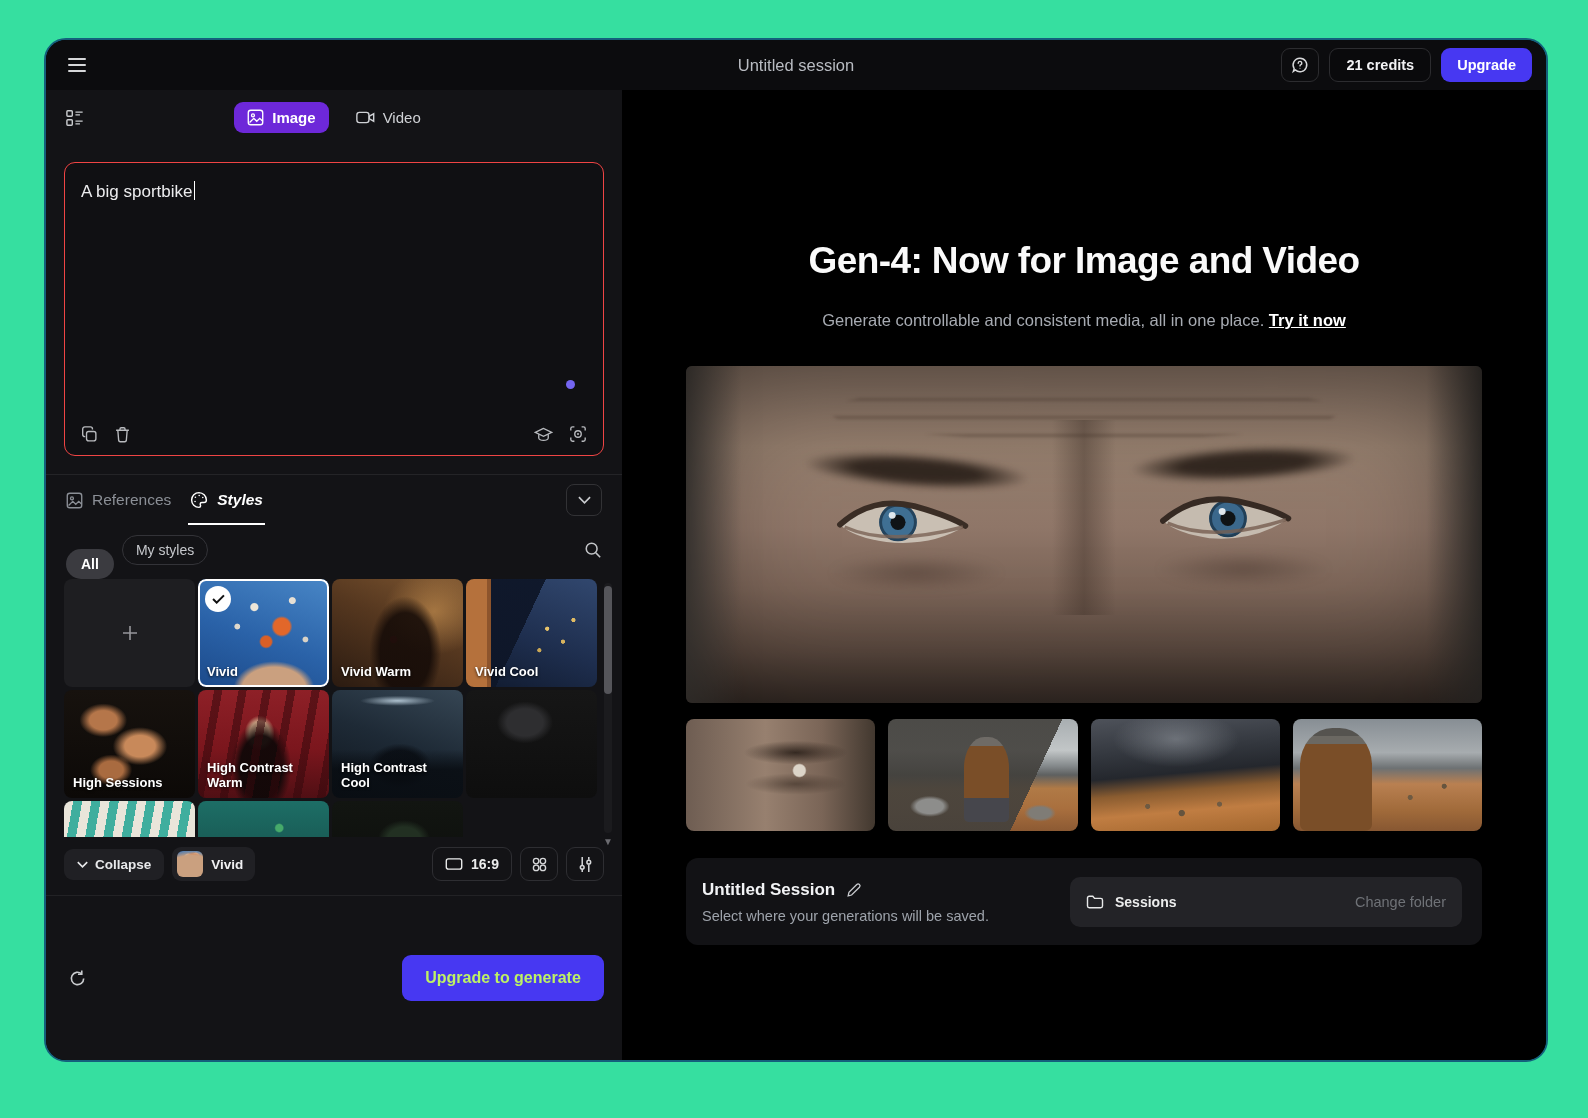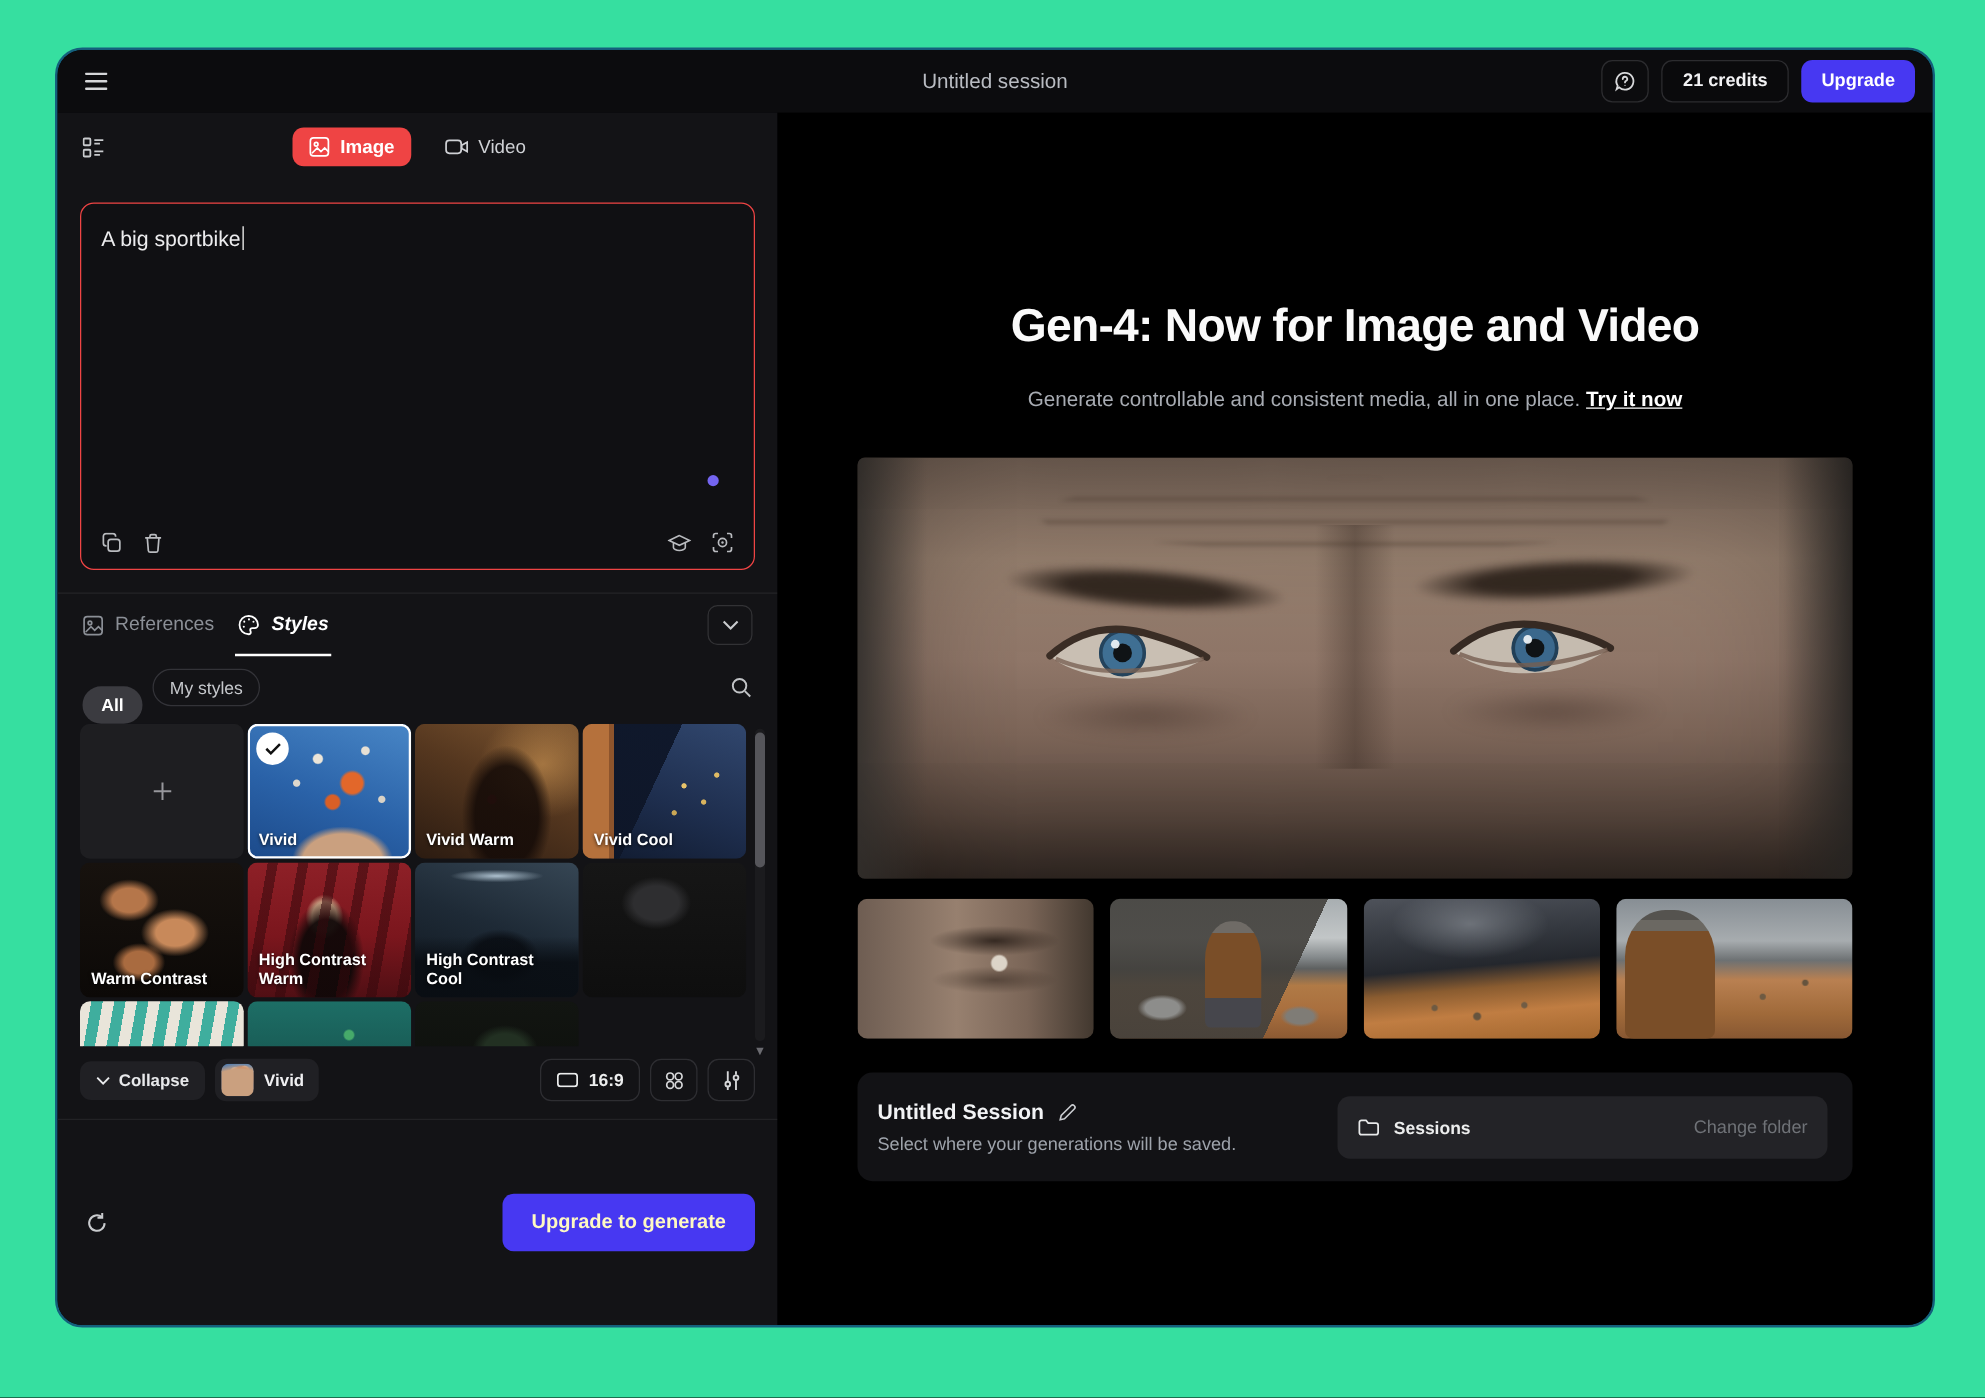--- a/index.html
+++ b/index.html
@@ -48,21 +48,21 @@
   
   .content { flex:1; display:flex; min-height:0; }
   .left-panel { width:576px; flex:0 0 576px; background:#131316; display:flex; flex-direction:column; }
   .main-area { flex:1; background:#000; display:flex; justify-content:center; overflow:hidden; }
 
   
   .left-header { height:55px; flex:0 0 55px; position:relative; display:flex; align-items:center; padding:0 20px; }
   .layout-icon { color:#c9cbce; cursor:pointer; }
   .mode-tabs { position:absolute; left:0; right:0; display:flex; justify-content:center; gap:14px; }
   .mode-tab { display:flex; align-items:center; gap:8px; font-size:15px; padding:7px 13px; border-radius:9px; cursor:pointer; color:#cfd1d5; }
-  .mode-tab.active { background:#ef4444; color:#fff; font-weight:bold; }
+  .mode-tab.active { background:#6d28d9; color:#fff; font-weight:bold; }
 
   
   .prompt-card {
     margin:17px 18px 0; height:294px; background:#101013;
     border:1px solid #ef4444; border-radius:11px; position:relative; padding:18px 16px;
   }
   .prompt-text { font-size:17px; color:#ececee; }
   .caret { display:inline-block; width:1.5px; height:19px; background:#fff; vertical-align:-3px; margin-left:1px; }
   .selection-dot { position:absolute; right:28px; bottom:66px; width:9px; height:9px; border-radius:50%; background:#7465f1; }
   .prompt-footer { position:absolute; left:16px; right:16px; bottom:12px; display:flex; align-items:center; gap:16px; color:#b9bbbf; }
@@ -175,21 +175,21 @@
     border:1px solid #2e2e32; background:none; border-radius:9px; color:#eceded; font-weight:bold;
     font-size:14px; font-family:inherit; padding:8px 12px; display:flex; align-items:center; gap:8px; cursor:pointer;
   }
   .square-btn { width:38px; height:34px; border:1px solid #2e2e32; background:none; border-radius:9px; color:#d6d7d9; display:flex; align-items:center; justify-content:center; cursor:pointer; }
 
   .footer-divider { margin-top:14px; border-top:1px solid #222225; }
   .left-footer { flex:1; display:flex; align-items:center; padding:0 20px 0 22px; }
   .reset-btn { color:#c9cbce; cursor:pointer; }
   .generate-btn {
     margin-left:auto; margin-right:-2px; width:202px; height:46px; background:#4738f2; border:none; border-radius:9px;
-    color:#fef9c3; font-weight:bold; font-size:16px; font-family:inherit; cursor:pointer;
+    color:#bef264; font-weight:bold; font-size:16px; font-family:inherit; cursor:pointer;
   }
 
   
   .main-inner { width:796px; padding-top:150px; display:flex; flex-direction:column; }
   .headline { text-align:center; color:#fafafa; font-size:37px; font-weight:800; letter-spacing:-0.6px; }
   .subline { margin-top:29px; text-align:center; color:#a7abb2; font-size:16.5px; }
   .subline .cta { color:#fff; font-weight:bold; text-decoration:underline; cursor:pointer; }
 
   .hero { margin-top:36px; height:337px; border-radius:6px; position:relative; overflow:hidden;
     background:
@@ -408,21 +408,21 @@
             </div>
             <span class="tile-label">Vivid</span>
           </div>
           <div class="tile style-vivid-warm">
             <span class="tile-label">Vivid Warm</span>
           </div>
           <div class="tile style-vivid-cool">
             <span class="tile-label">Vivid Cool</span>
           </div>
           <div class="tile style-hc">
-            <span class="tile-label">Warm Contrast</span>
+            <span class="tile-label">High Sessions</span>
           </div>
           <div class="tile style-hc-warm">
             <span class="tile-label">High Contrast Warm</span>
           </div>
           <div class="tile style-hc-cool">
             <span class="tile-label">High Contrast Cool</span>
           </div>
           <div class="tile partial style-p1"></div>
           <div class="tile partial style-p2"></div>
           <div class="tile partial style-p3"></div>

